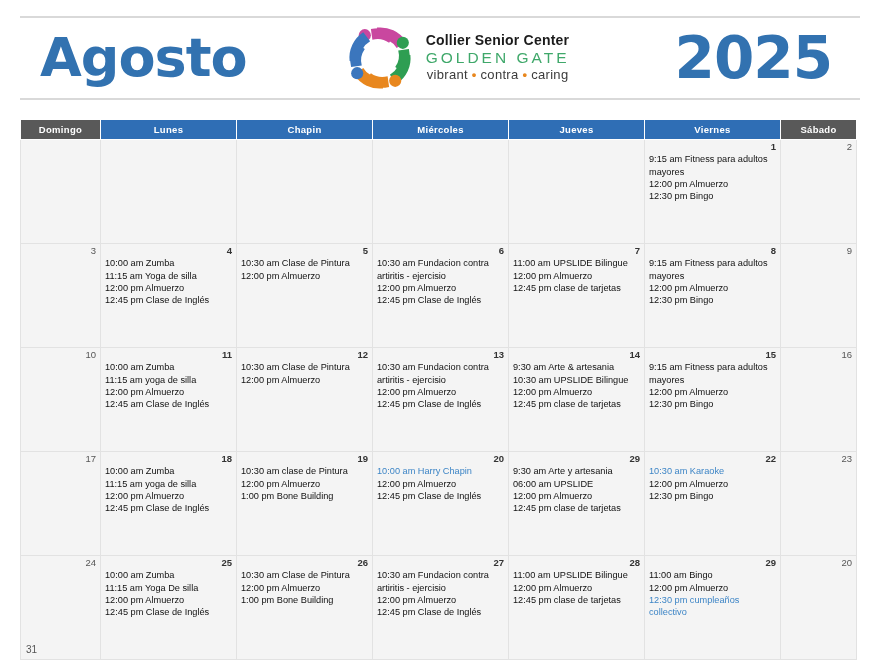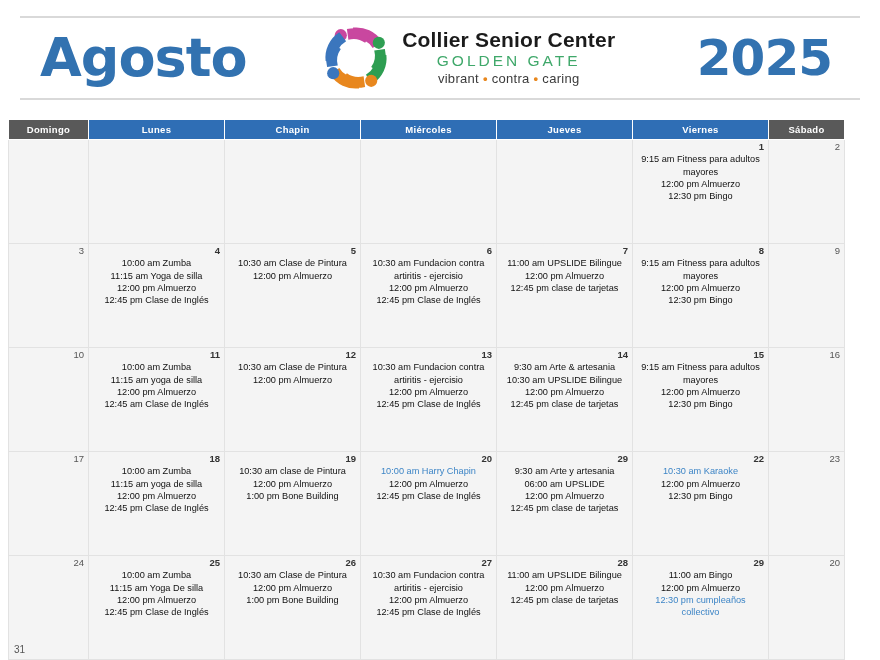--- a/index.html
+++ b/index.html
@@ -19,45 +19,45 @@
     box-sizing:border-box;
     margin-top:8px;
   }
   .month-title{
     font-size:54px;font-weight:bold;color:#3272b0;
     letter-spacing:-1px;line-height:1;
     padding-left:20px;
     font-family:"DejaVu Sans", sans-serif;
   }
   .year-title{
-    font-size:50px;font-weight:bold;color:#3272b0;
+    font-size:58px;font-weight:bold;color:#3272b0;
     letter-spacing:-1px;line-height:1;
     padding-right:28px;
     font-family:"DejaVu Sans", sans-serif;
   }
   .logo-wrap{display:flex;align-items:center;gap:8px;margin-left:-10px;}
   .logo-mark{width:76px;height:76px;flex:0 0 76px;}
   .logo-text{display:flex;flex-direction:column;justify-content:center;}
   .logo-line1{
-    font-size:21px;font-weight:bold;color:#1b1b1b;line-height:1.05;
+    font-size:14px;font-weight:bold;color:#1b1b1b;line-height:1.05;
     letter-spacing:.2px;font-family:"Liberation Sans", sans-serif;
   }
   .logo-line2{
     font-size:15.5px;font-weight:normal;color:#3fa86a;letter-spacing:3px;
     line-height:1.25;text-align:center;
   }
   .logo-line3{
     font-size:13px;color:#3b3b3b;line-height:1.25;text-align:center;
     letter-spacing:.3px;
   }
   .logo-line3 .dot{color:#e8871e;font-weight:bold;}
 
   
   .cal{
-    position:absolute;left:8px;top:119px;
+    position:absolute;left:20px;top:119px;
     width:672px;
     border-collapse:collapse;
     table-layout:fixed;
   }
   .cal th{
     height:17px;
     font-size:9.5px;font-weight:bold;color:#ffffff;
     text-align:center;vertical-align:middle;
     border:1px solid #ffffff;
     letter-spacing:.3px;
@@ -76,21 +76,20 @@
   .daynum{
     display:block;text-align:right;
     font-size:9.5px;color:#555555;
     line-height:1.1;
     margin-bottom:1px;
   }
   .daynum.bold{font-weight:bold;color:#333;}
   .events{
     font-size:9.2px;line-height:1.33;color:#111111;
     word-wrap:break-word;
-    text-align:center;
   }
   .ev{display:block;}
   .ev.blue{color:#3d85c6;}
   .trailing-num{
     position:absolute;left:5px;bottom:4px;
     font-size:10px;color:#555555;
   }
   
   col.sun{width:80px;}
   col.sat{width:76px;}

